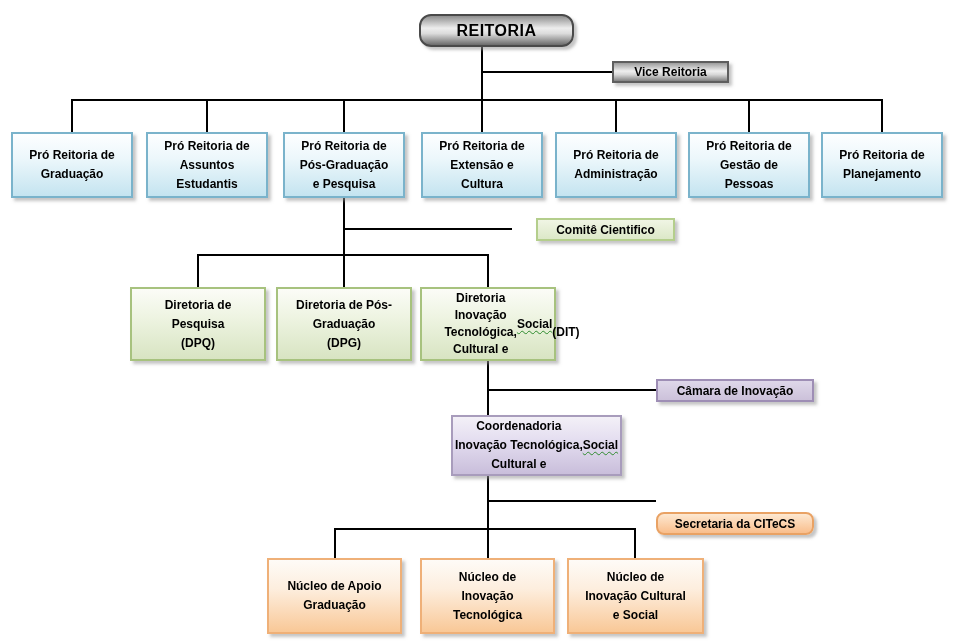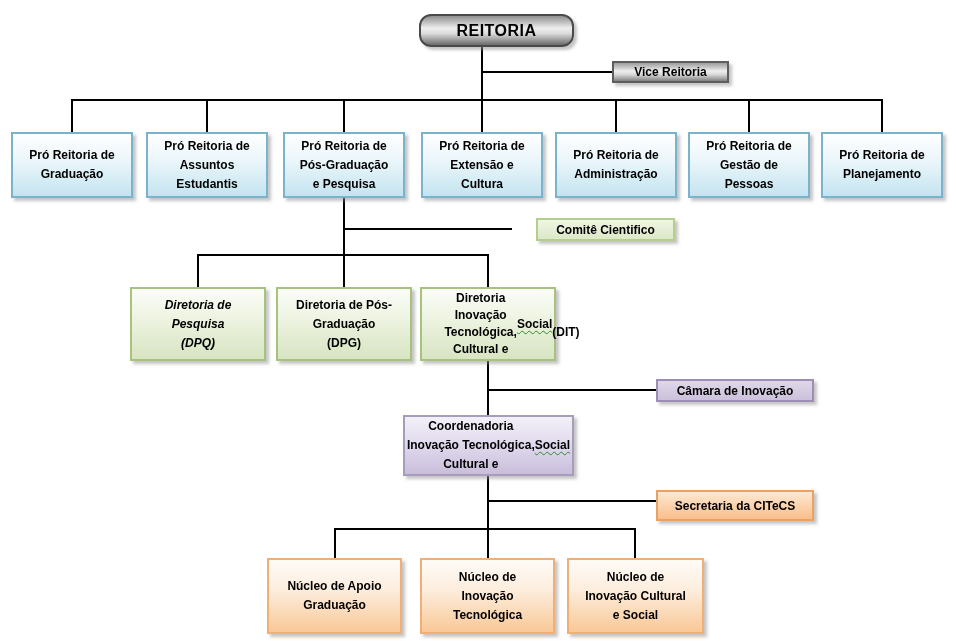--- a/index.html
+++ b/index.html
@@ -35,20 +35,21 @@
     border:2px solid #a7c27e;
   }
   .green-s {
     background:linear-gradient(180deg,#f0f5e4 0%,#dce8c8 100%);
     border:2px solid #b4ce8c;
     margin-left:24px;
   }
   .purple {
     background:linear-gradient(180deg,#f3f0f7 0%,#e4def0 40%,#c9bedb 100%);
     border:2px solid #a89cbc;
+    margin-left:48px;
   }
   .purple-s {
     background:linear-gradient(180deg,#ded7e9 0%,#ccc1da 100%);
     border:2px solid #9e8eb5;
   }
   .orange {
     background:linear-gradient(180deg,#fefbf7 0%,#fdeede 40%,#f9c897 100%);
     border:2px solid #efb078;
   }
   .orange-s {
@@ -67,26 +68,26 @@
   #root       { left:419px; top:14px;  width:155px; height:33px;border-radius:12px; }
   #vice       { left:612px; top:61px;  width:117px; height:22px; }
   #pr1 { left:11px;  top:132px; width:122px; height:66px; }
   #pr2 { left:146px; top:132px; width:122px; height:66px; }
   #pr3 { left:283px; top:132px; width:122px; height:66px; }
   #pr4 { left:421px; top:132px; width:122px; height:66px; }
   #pr5 { left:555px; top:132px; width:122px; height:66px; }
   #pr6 { left:688px; top:132px; width:122px; height:66px; }
   #pr7 { left:821px; top:132px; width:122px; height:66px; }
   #comite     { left:512px; top:218px; width:139px; height:23px; }
-  #dpq        { left:130px; top:287px; width:136px; height:74px;font-style:italic; }
+  #dpq        { left:130px; top:287px; width:136px; height:74px; }
   #dpg        { left:276px; top:287px; width:136px; height:74px; }
   #dit        { left:420px; top:287px; width:136px; height:74px; }
   #camara     { left:656px; top:379px; width:158px; height:23px; }
   #coord      { left:403px; top:415px; width:171px; height:61px; }
-  #secretaria { left:656px; top:490px; width:158px; height:31px; }
+  #secretaria { left:656px; top:512px; width:158px; height:23px;border-radius:8px; }
   #n1 { left:267px; top:558px; width:135px; height:76px; }
   #n2 { left:420px; top:558px; width:135px; height:76px; }
   #n3 { left:567px; top:558px; width:137px; height:76px; }
 
   
   #l-root-trunk { left:481px; top:47px;  width:2px;   height:52px; }
   #l-vice       { left:481px; top:71px;  width:131px; height:2px; }
   #l1-dist      { left:71px;  top:99px;  width:812px; height:2px; }
   #l1-s1 { left:71px;  top:99px; width:2px; height:33px; }
   #l1-s2 { left:206px; top:99px; width:2px; height:33px; }

